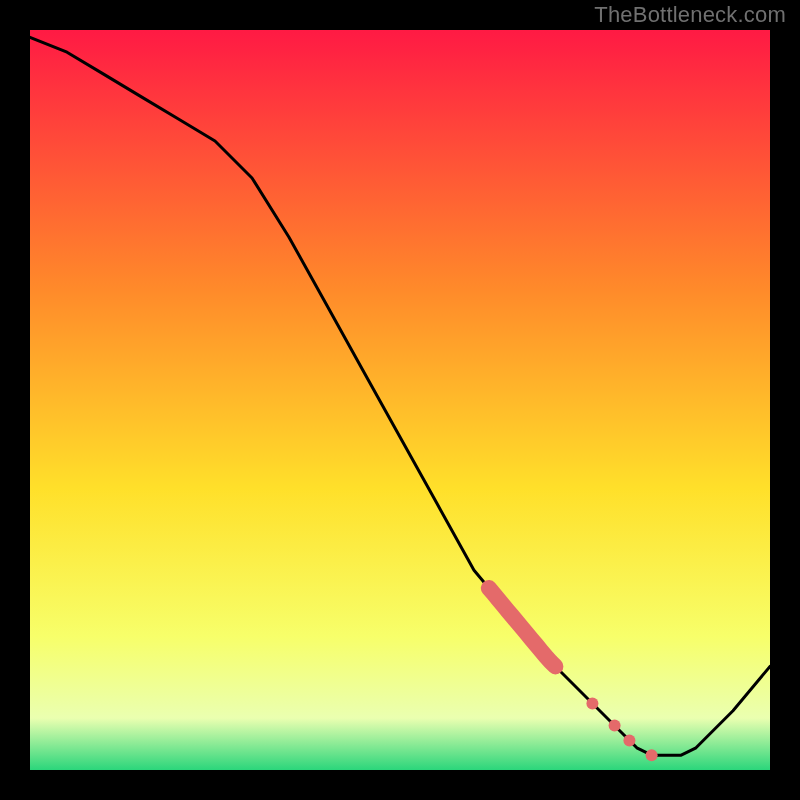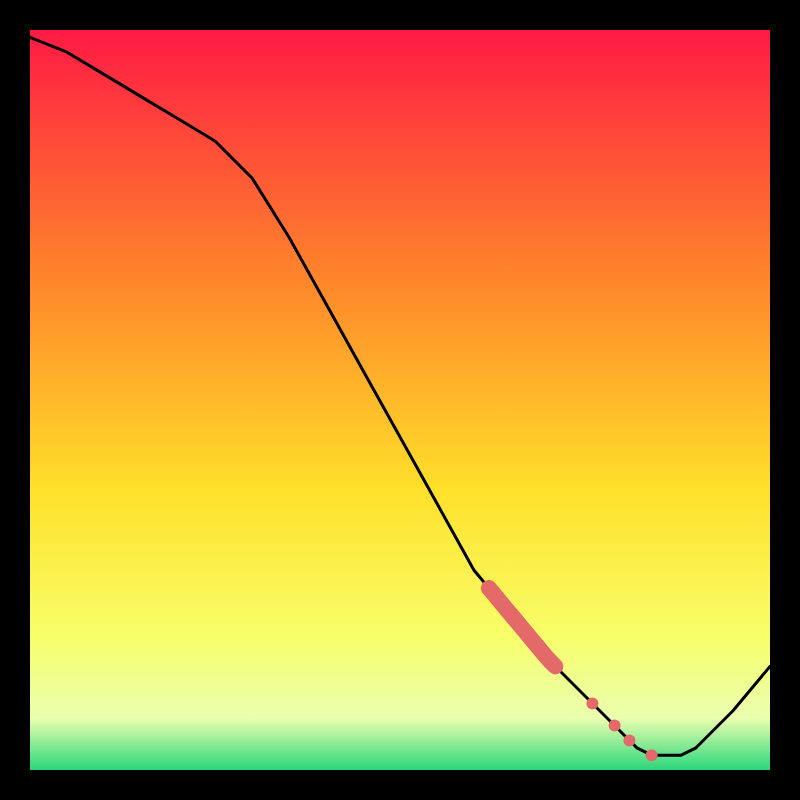--- a/index.html
+++ b/index.html
@@ -33,20 +33,21 @@
     top: 30px;
     width: 740px;
     height: 740px;
   }
   svg { display: block; }
 </style>
 </head>
 <body>
 
 <div class="stage">
+  <div class="watermark">TheBottleneck.com</div>
 
   <div class="plot-outer">
     <svg id="plot-svg" width="740" height="740" viewBox="0 0 740 740">
       <defs>
         <linearGradient id="bg-grad" x1="0" y1="0" x2="0" y2="1">
           <stop id="g0" offset="0%" stop-color="#ff1a44"></stop>
           <stop id="g1" offset="35%" stop-color="#ff8a2a"></stop>
           <stop id="g2" offset="62%" stop-color="#ffe02a"></stop>
           <stop id="g3" offset="82%" stop-color="#f7ff6a"></stop>
           <stop id="g4" offset="93%" stop-color="#eaffb0"></stop>

